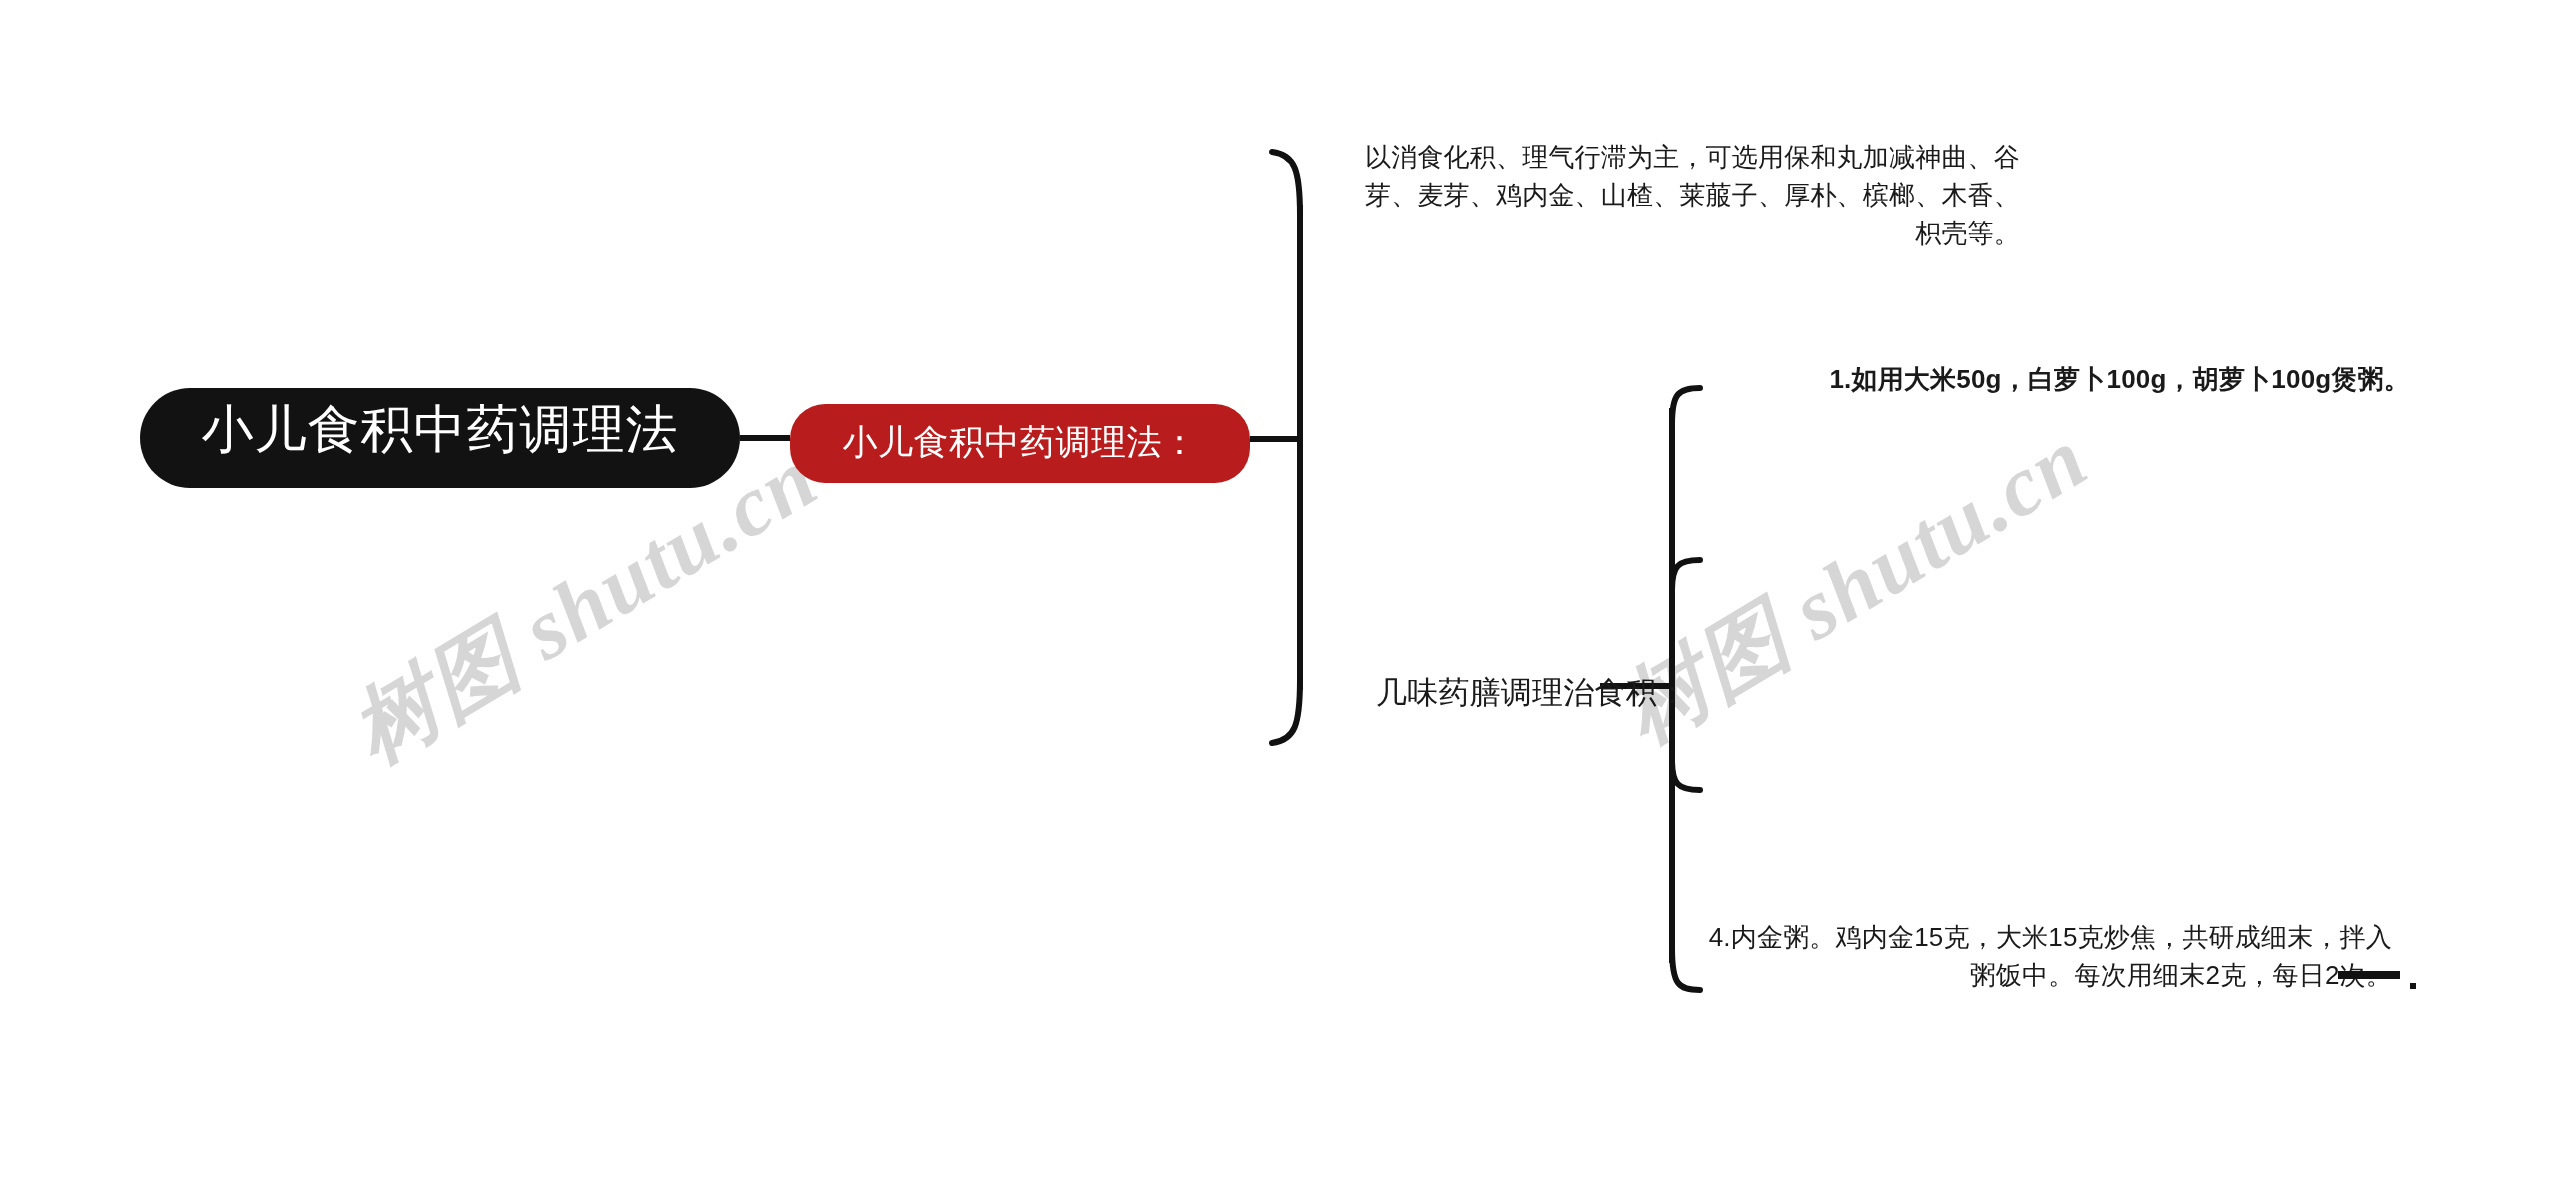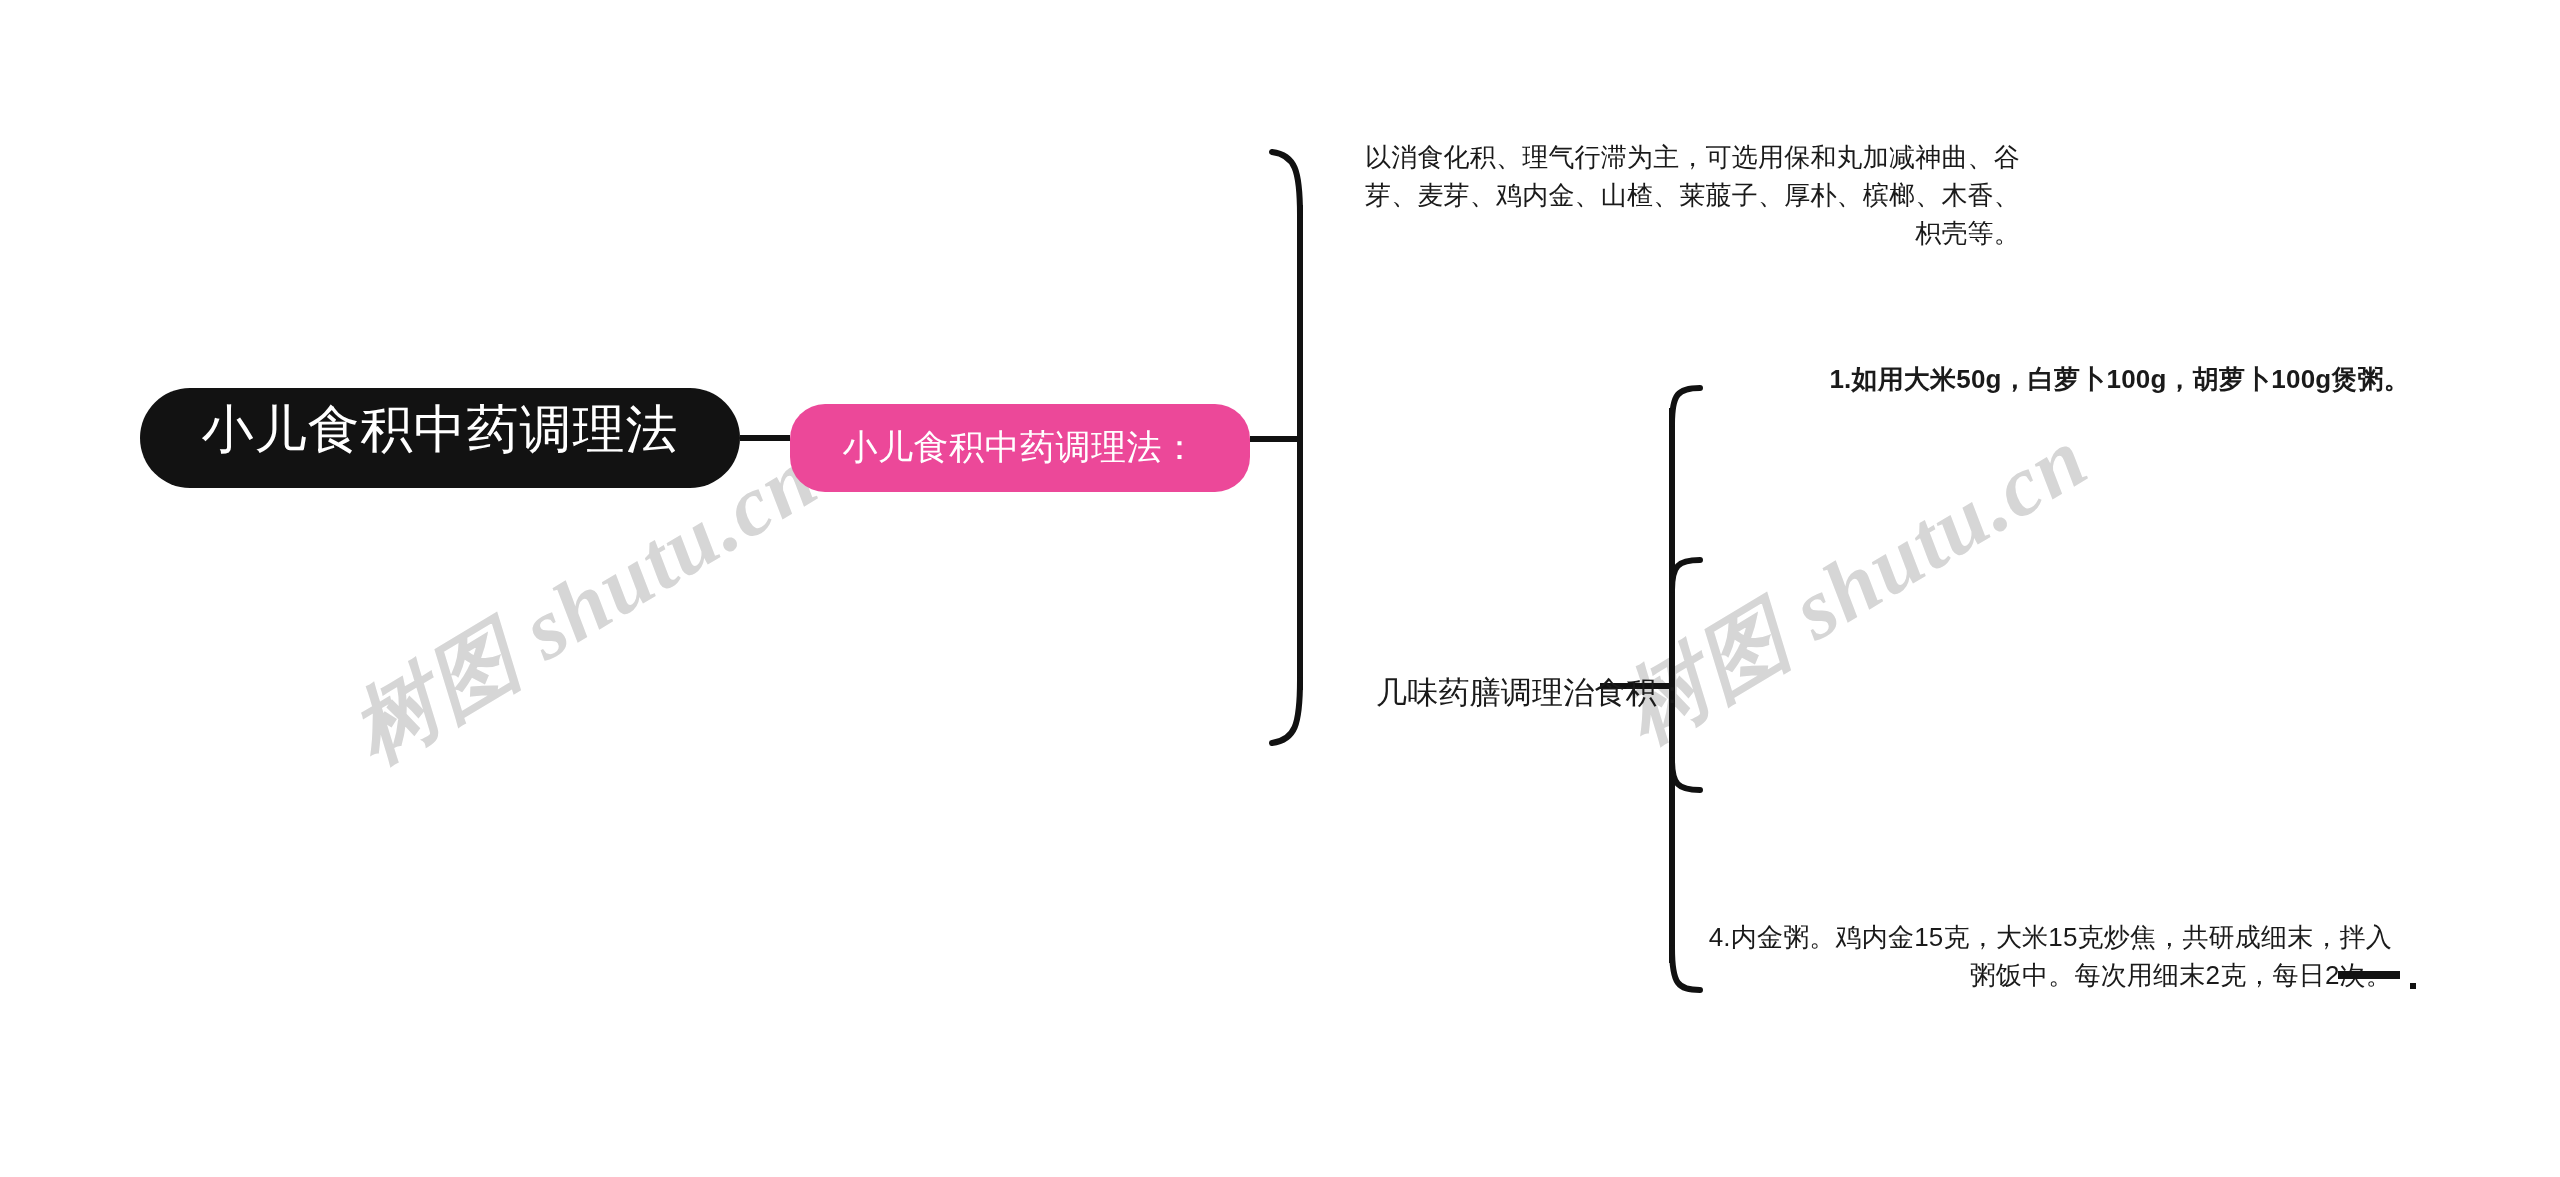--- a/index.html
+++ b/index.html
@@ -78,23 +78,23 @@
     color: #ffffff;
     font-size: 52px;
     letter-spacing: 1px;
     padding-bottom: 16px;
   }
 
   .node-l1 {
     left: 790px;
     top: 404px;
     width: 460px;
-    height: 88px;
+    height: 79px;
     border-radius: 35px;
-    background: #ec4899;
+    background: #b91c1c;
     color: #ffffff;
     font-size: 35px;
     letter-spacing: 0.5px;
     padding-bottom: 2px;
   }
 
   
   .leaf {
     position: absolute;
     color: #1a1a1a;

